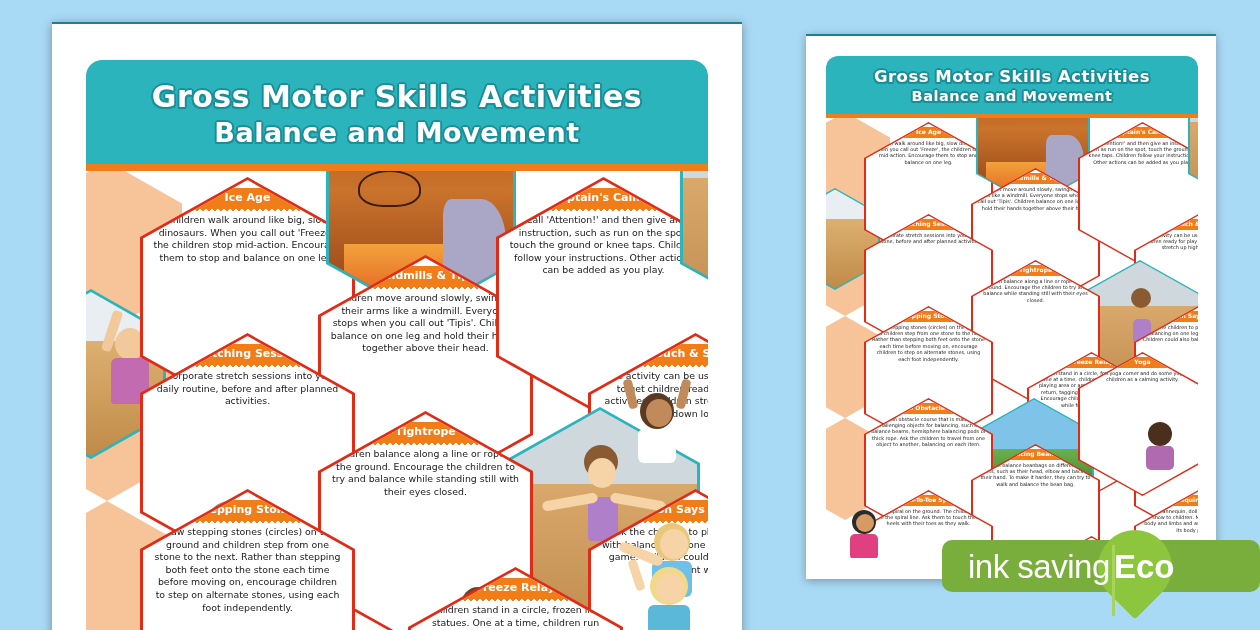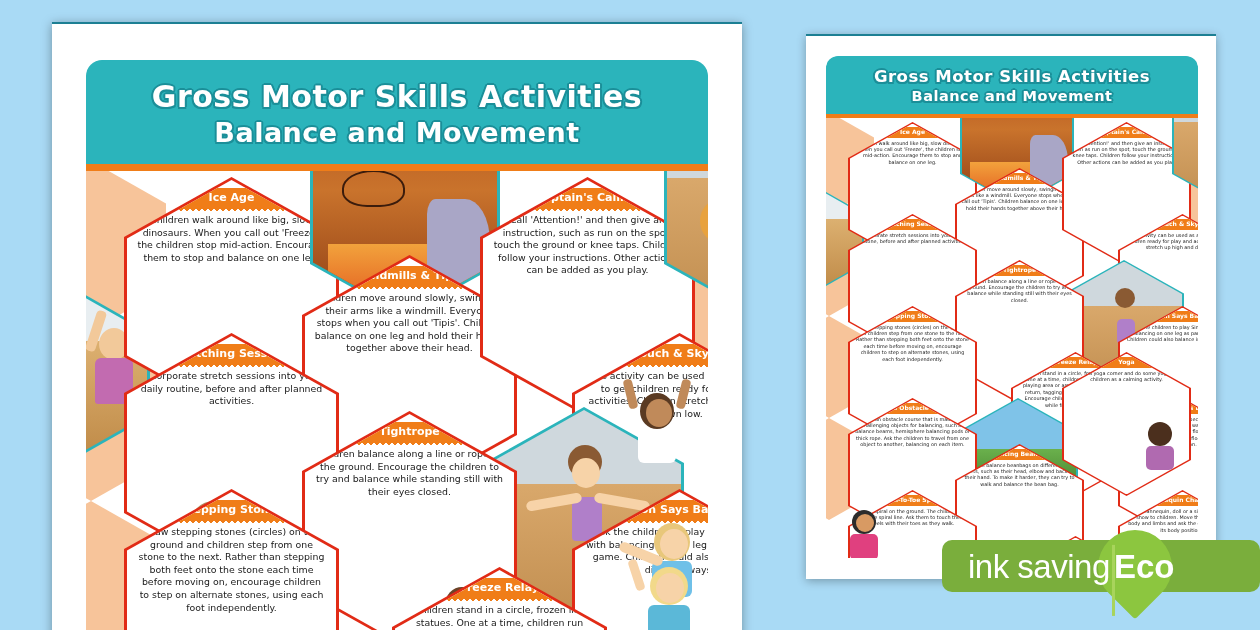--- a/index.html
+++ b/index.html
@@ -53,20 +53,21 @@
     position: relative;
     background: #ffffff;
     height: 470px;
     overflow: hidden;
   }
 
   
   .hex {
     position: absolute;
     clip-path: polygon(50% 0%, 100% 25%, 100% 75%, 50% 100%, 0% 75%, 0% 25%);
+    margin-left: 16px;
     -webkit-clip-path: polygon(50% 0%, 100% 25%, 100% 75%, 50% 100%, 0% 75%, 0% 25%);
   }
   .hex-card {
     background: #e12b16;
     padding: 3px;
   }
   .hex-card .inner {
     width: 100%; height: 100%;
     background: #ffffff;
     clip-path: polygon(50% 0%, 100% 25%, 100% 75%, 50% 100%, 0% 75%, 0% 25%);

